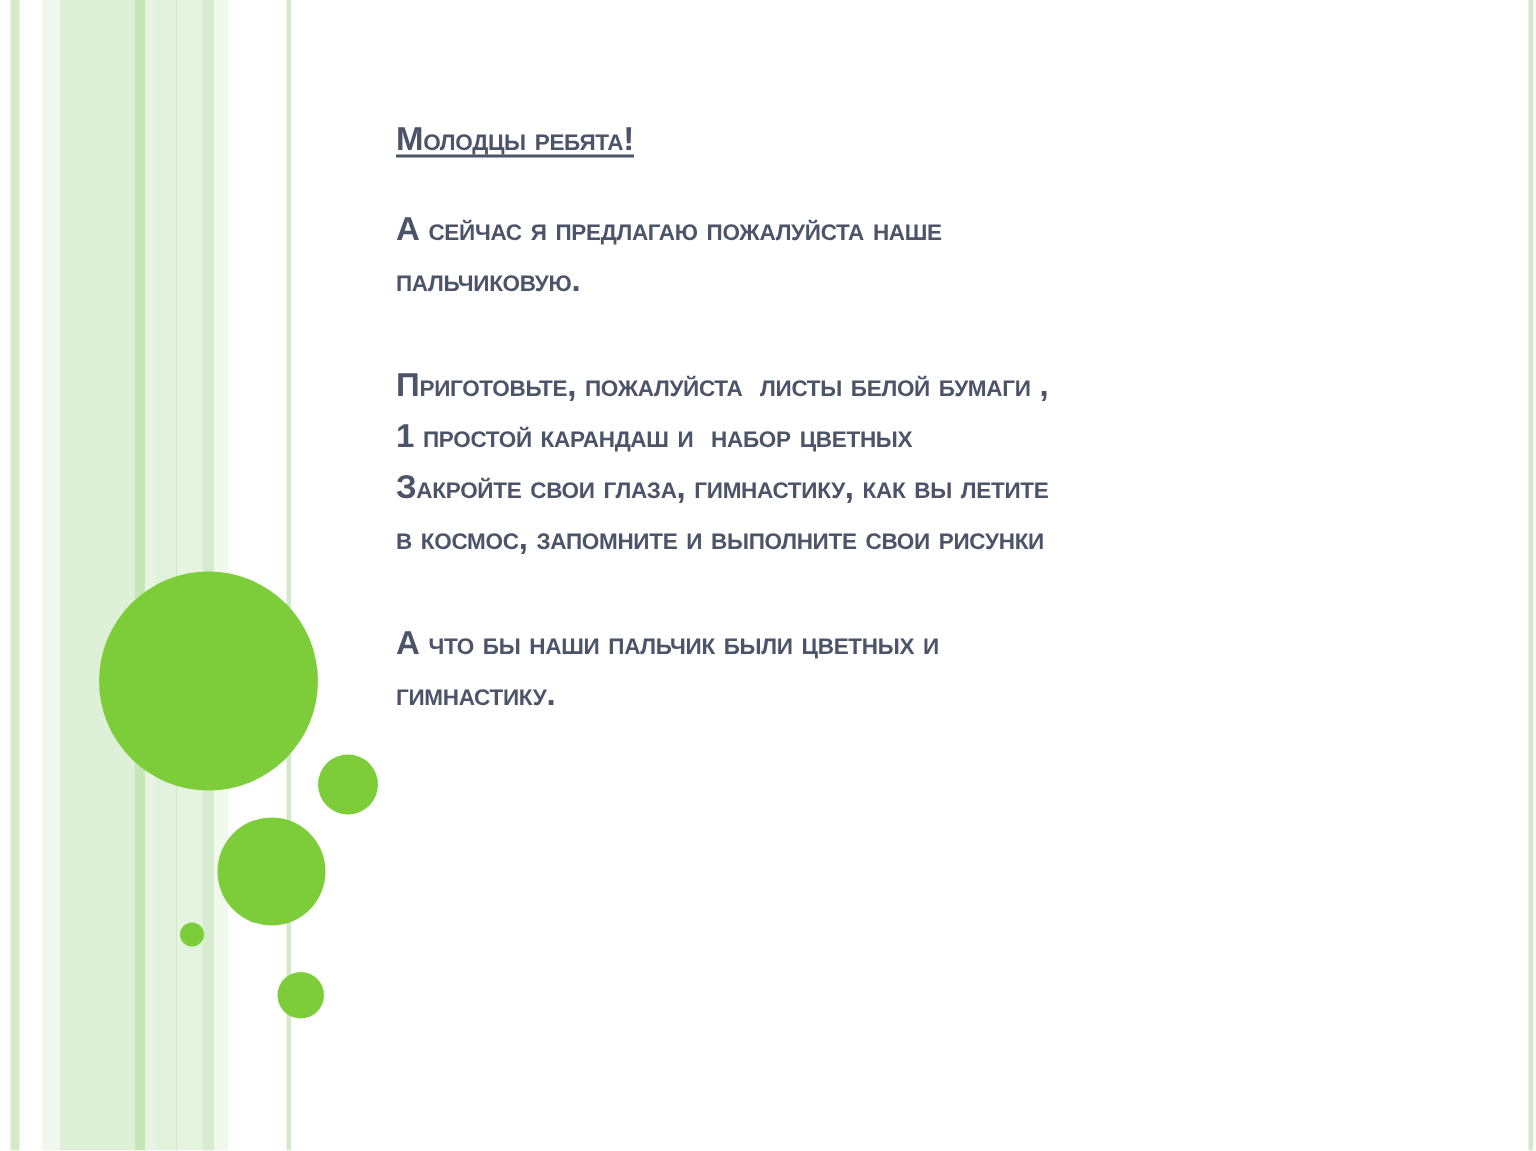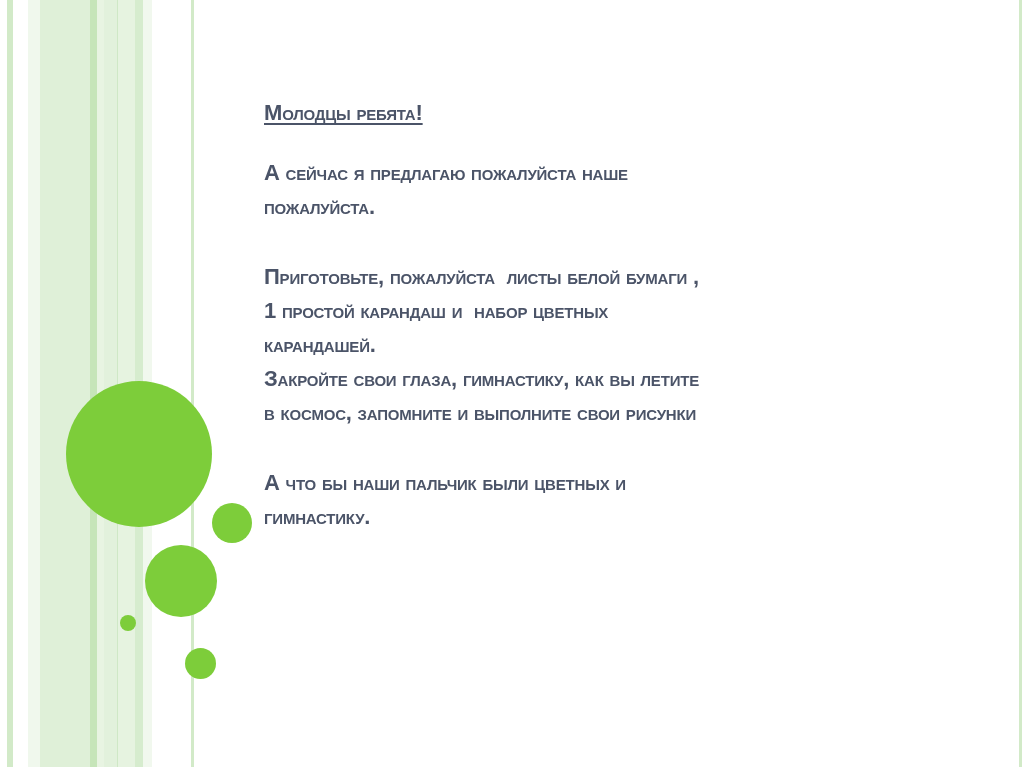--- a/index.html
+++ b/index.html
@@ -9,21 +9,20 @@
       font-family: "Liberation Sans", sans-serif;
     }
     .stripe { position: absolute; top: 0; height: 767px; }
     .circle { position: absolute; border-radius: 50%; background: #7dcd3a; }
     .content {
       position: absolute; left: 264px; top: 76px; width: 700px;
       color: #4b5468; font-weight: bold; font-variant: small-caps;
       font-size: 22px; line-height: 34px;
       font-family: "Liberation Sans Narrow", "Liberation Sans", sans-serif;
       letter-spacing: -0.2px;
-      margin-top: 20px;
     }
     .content p { margin: 0; white-space: pre; }
     .title { text-decoration: underline; text-decoration-thickness: 2px; text-underline-offset: 3px; }
     .gap { height: 36px; }
   </style>
 </head>
 <body>
 
 <div>
 
@@ -49,28 +48,27 @@
     <div class="circle" style="left:120px;top:615px;width:16px;height:16px;"></div>
     <div class="circle" style="left:185px;top:648px;width:31px;height:31px;"></div>
   </div>
 
   <div class="content">
     <p class="title">Молодцы ребята!</p>
     <div class="gap" style="height:26px;"></div>
 
     <div>
       <p>А сейчас я предлагаю пожалуйста наше</p>
-      <p>пожалуйста.</p>
+      <p>пальчиковую.</p>
     </div>
     <div class="gap"></div>
 
     <div>
       <p>Приготовьте, пожалуйста  листы белой бумаги ,</p>
       <p>1 простой карандаш и  набор цветных</p>
-      <p>карандашей.</p>
       <p>Закройте свои глаза, гимнастику, как вы летите</p>
       <p>в космос, запомните и выполните свои рисунки</p>
     </div>
     <div class="gap"></div>
 
     <div>
       <p>А что бы наши пальчик были цветных и</p>
       <p>гимнастику.</p>
     </div>
   </div>

